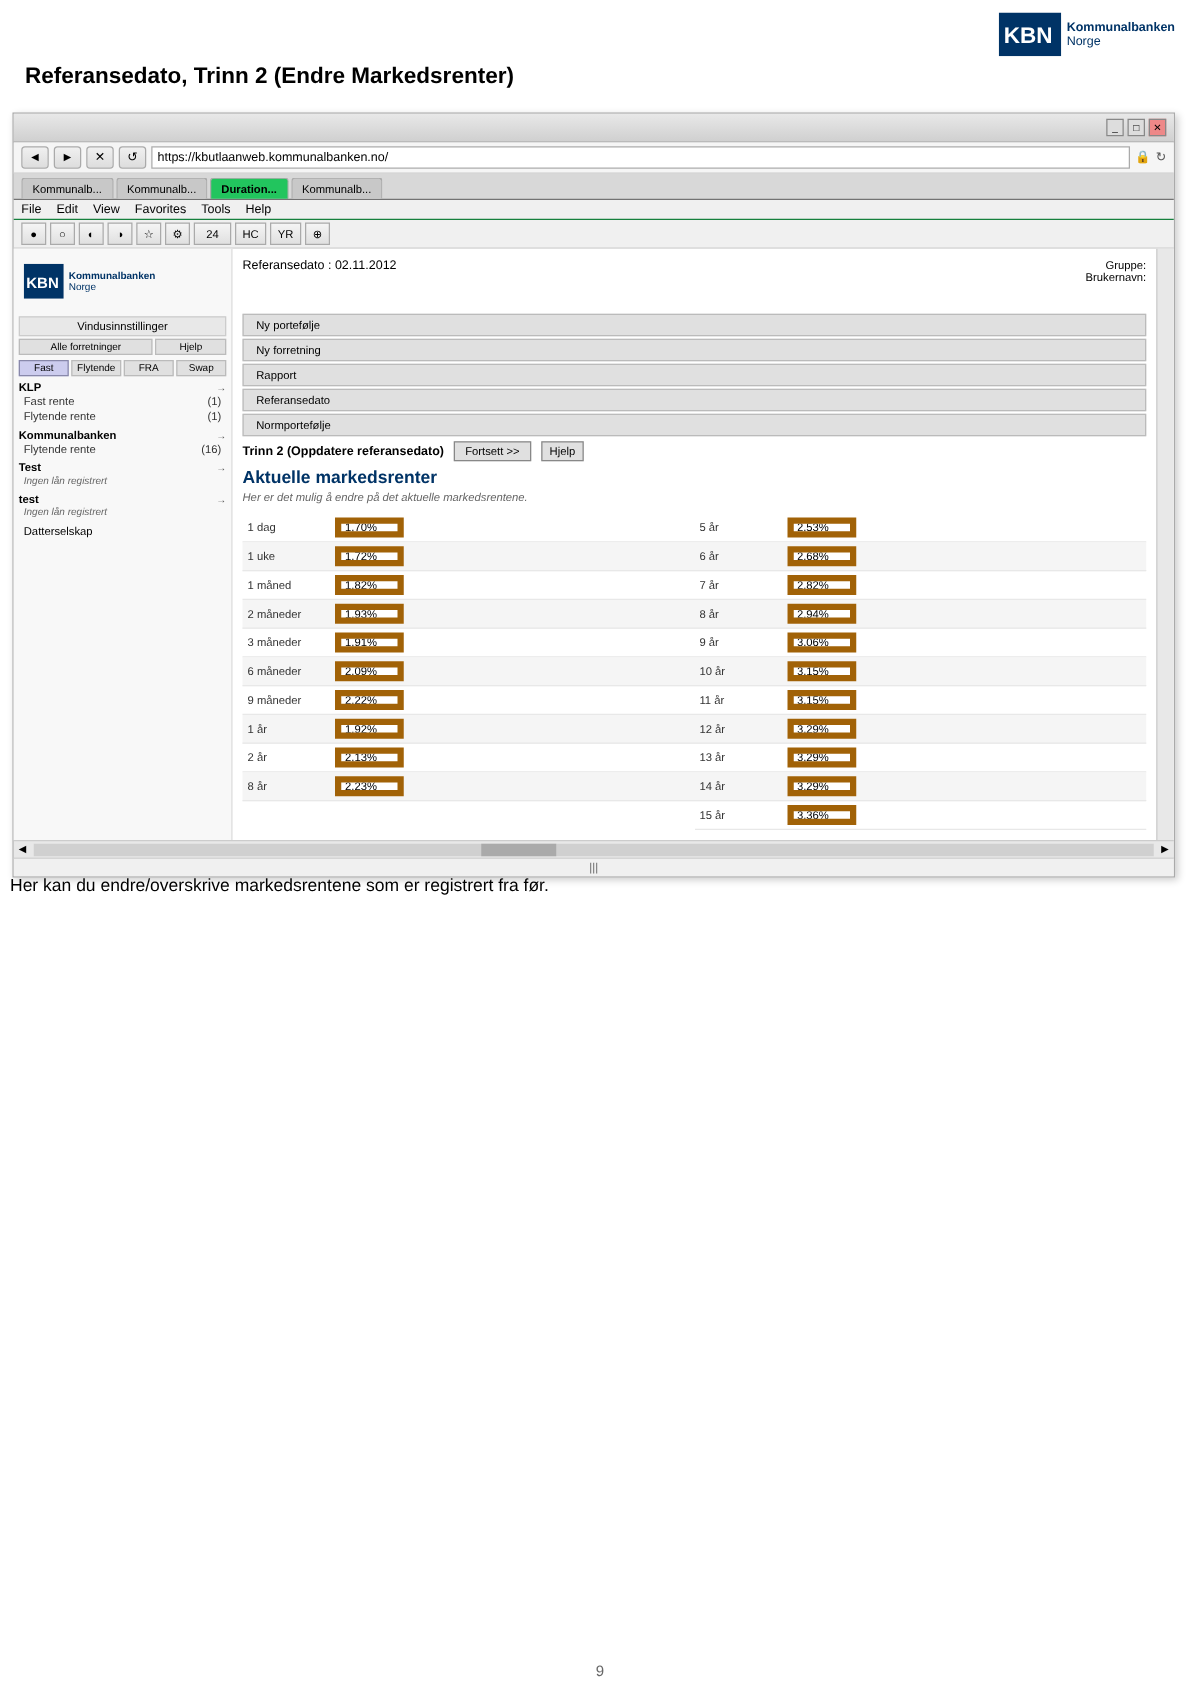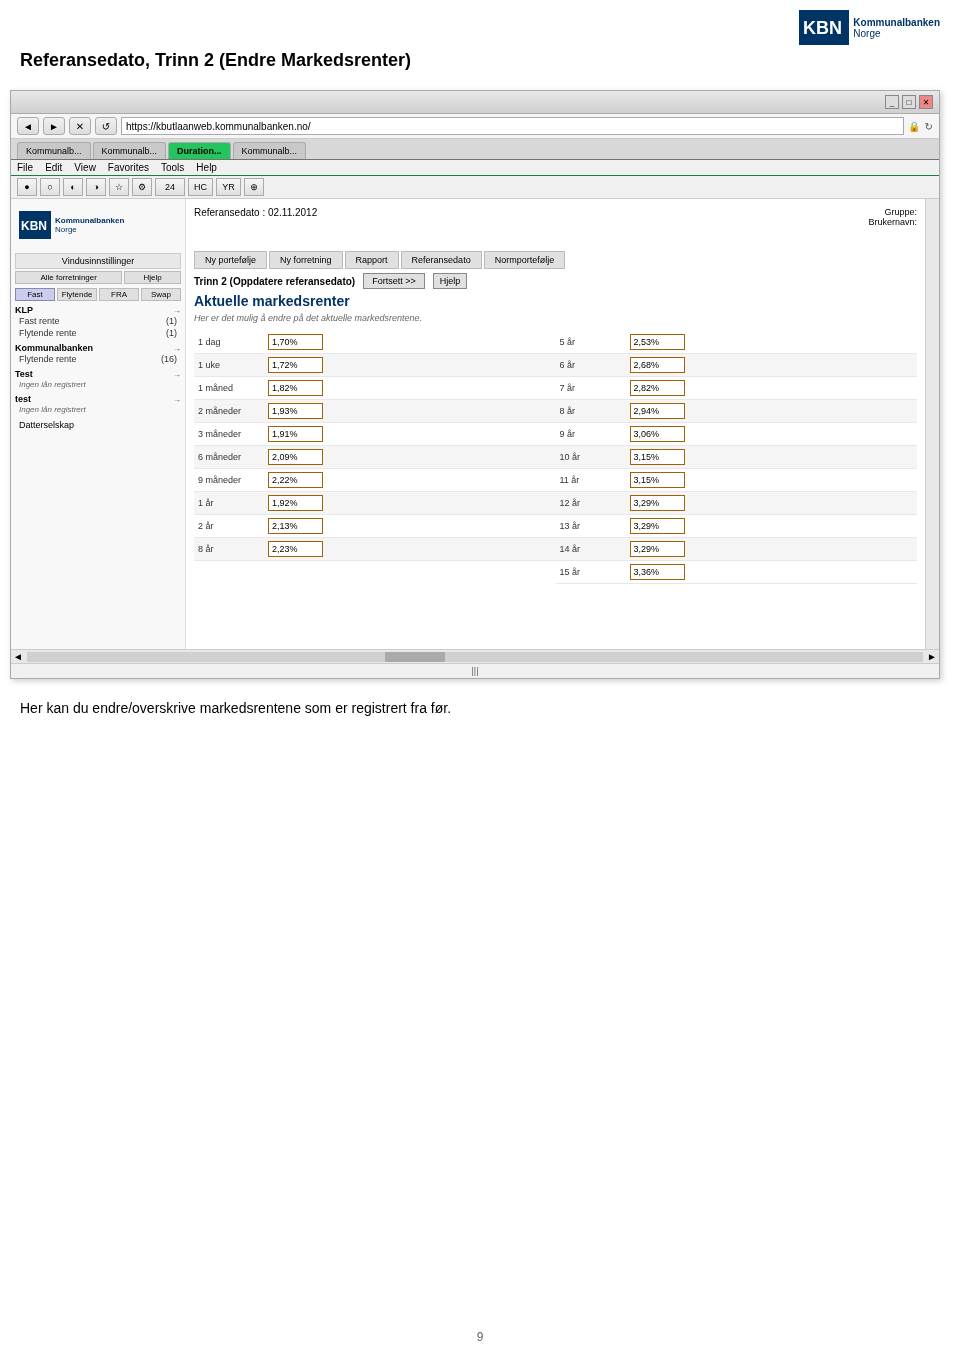--- a/index.html
+++ b/index.html
@@ -235,20 +235,21 @@
       flex: 1;
       padding: 8px;
       font-size: 10px;
     }
 
     
     .nav-tabs {
       display: flex;
       gap: 2px;
       margin-bottom: 4px;
+      flex-direction: column;
     }
     .nav-tab {
       padding: 3px 10px;
       background: #e0e0e0;
       border: 1px solid #bbb;
       font-size: 9px;
       cursor: pointer;
       white-space: nowrap;
     }
 
@@ -308,21 +309,21 @@
     .rate-row:nth-child(even) {
       background: #f5f5f5;
     }
     .rate-label {
       width: 70px;
       color: #333;
     }
     .rate-input {
       width: 55px;
       height: 16px;
-      border: 1px solid #a16207;
+      border: 5px solid #a16207;
       font-size: 9px;
       padding: 0 3px;
       background: #fff;
     }
 
     
     .scrollbar {
       width: 14px;
       background: #e8e8e8;
       border-left: 1px solid #ccc;
@@ -358,21 +359,21 @@
       left: 40%;
       width: 60px;
       height: 100%;
       background: #aaa;
     }
 
     
     .footer-text {
       position: absolute;
       top: 700px;
-      left: 20px;
+      left: 8px;
       font-size: 14px;
       color: #000;
     }
 
     
     .page-number {
       position: absolute;
       bottom: 20px;
       left: 50%;
       transform: translateX(-50%);

